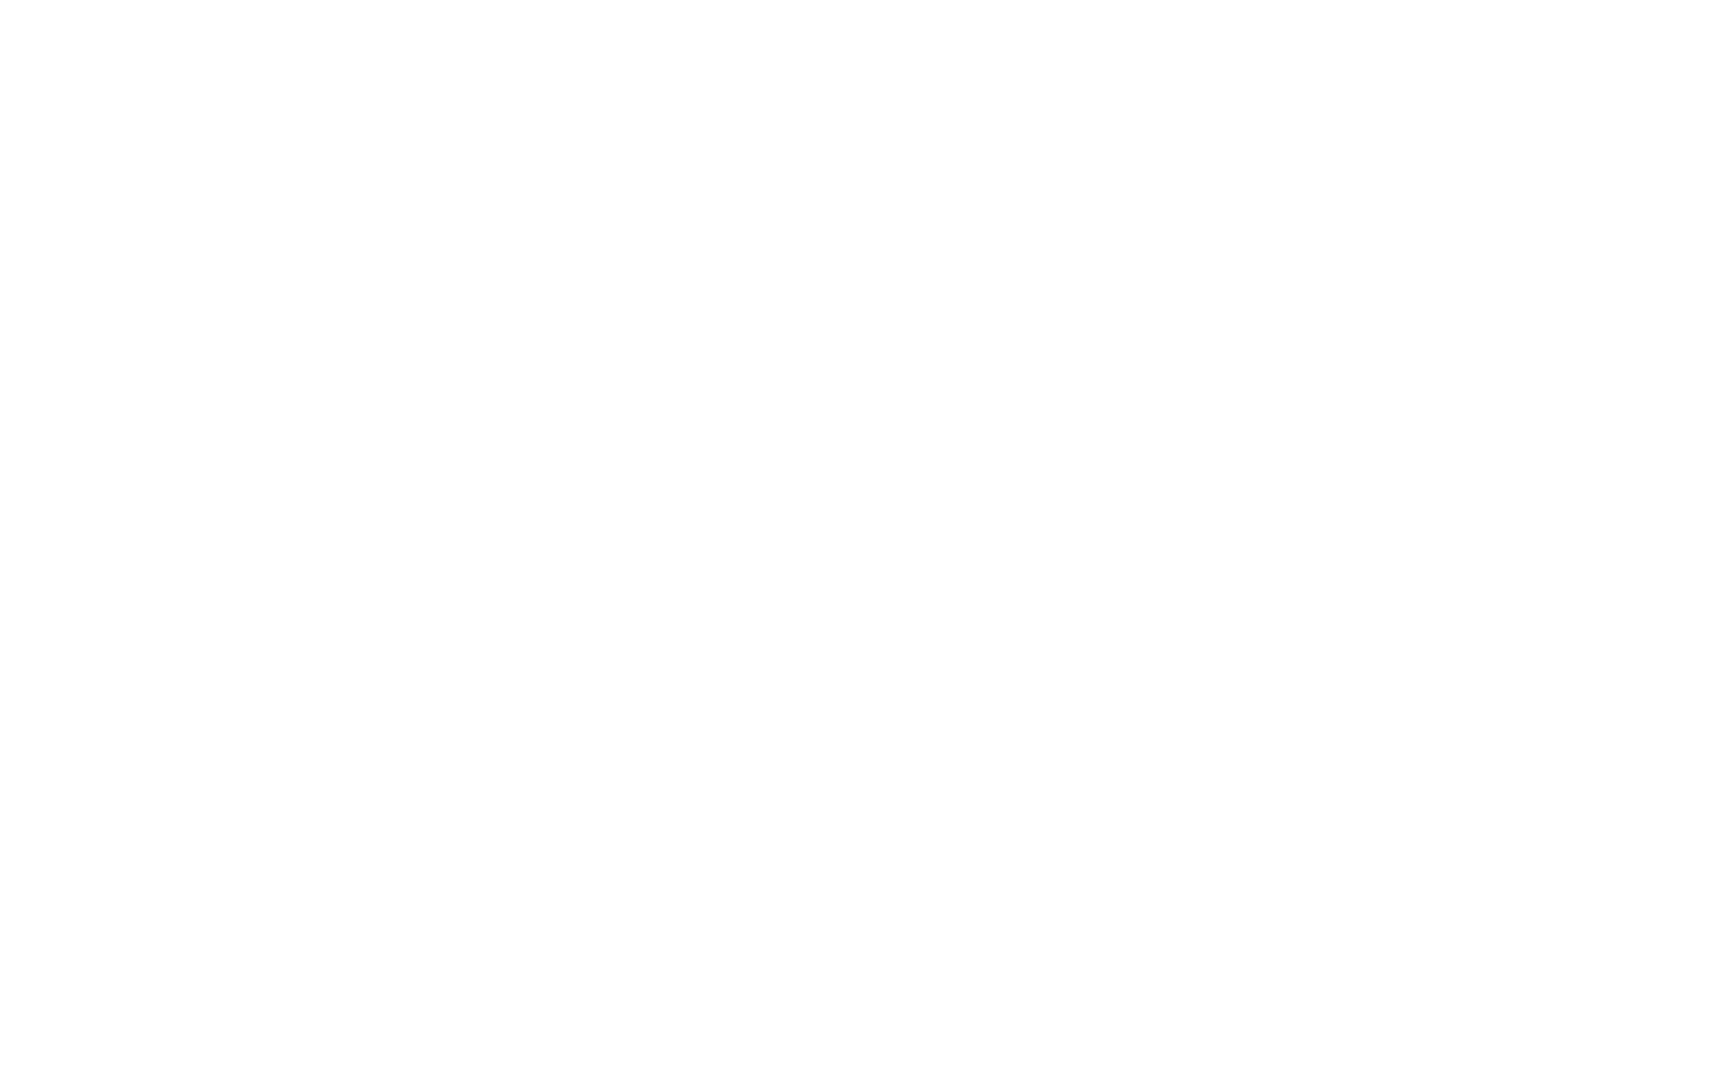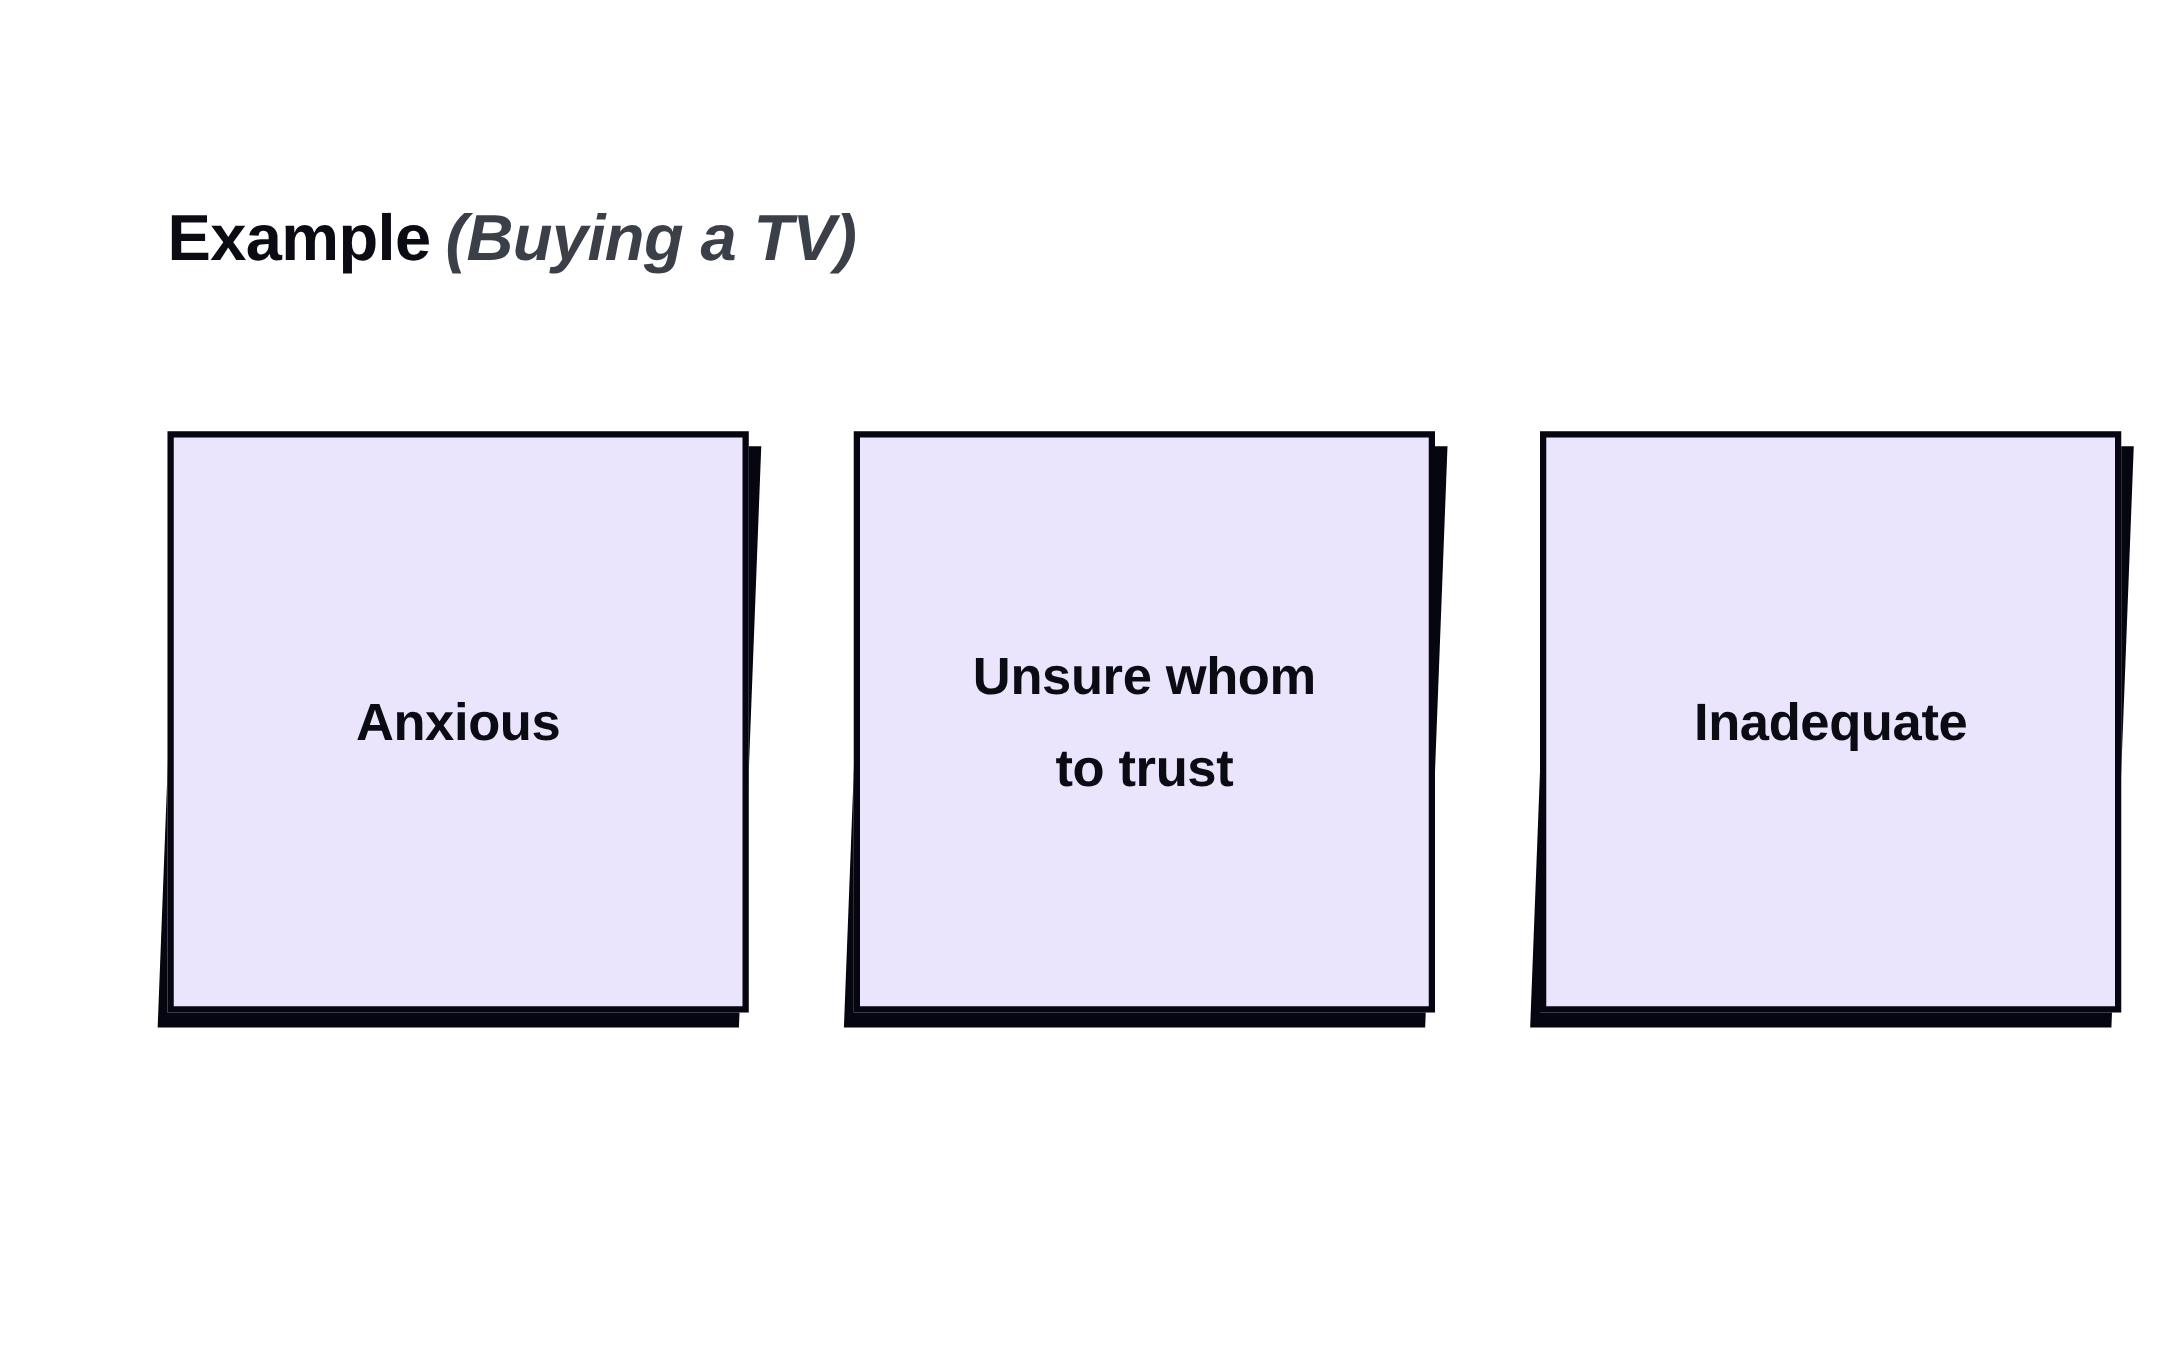--- a/index.html
+++ b/index.html
@@ -99,42 +99,14 @@
     line-height: 1.75;
     letter-spacing: -0.3px;
     white-space: pre-line;
   }
 </style>
 </head>
 <body>
 
 <div class="canvas">
 
-  <div class="title-block">
-    <span class="title-main">Example</span><span class="title-sub">(Buying a TV)</span>
-  </div>
 
-  <div class="cards-row">
-
-    <div class="card-wrap">
-      <div class="card-shadow"></div>
-      <div class="card">
-        <span class="card-label">Anxious</span>
-      </div>
-    </div>
-
-    <div class="card-wrap">
-      <div class="card-shadow"></div>
-      <div class="card">
-        <span class="card-label">Unsure whom
-to trust</span>
-      </div>
-    </div>
-
-    <div class="card-wrap">
-      <div class="card-shadow"></div>
-      <div class="card">
-        <span class="card-label">Inadequate</span>
-      </div>
-    </div>
-
-  </div>
 </div>
 
 </body></html>

